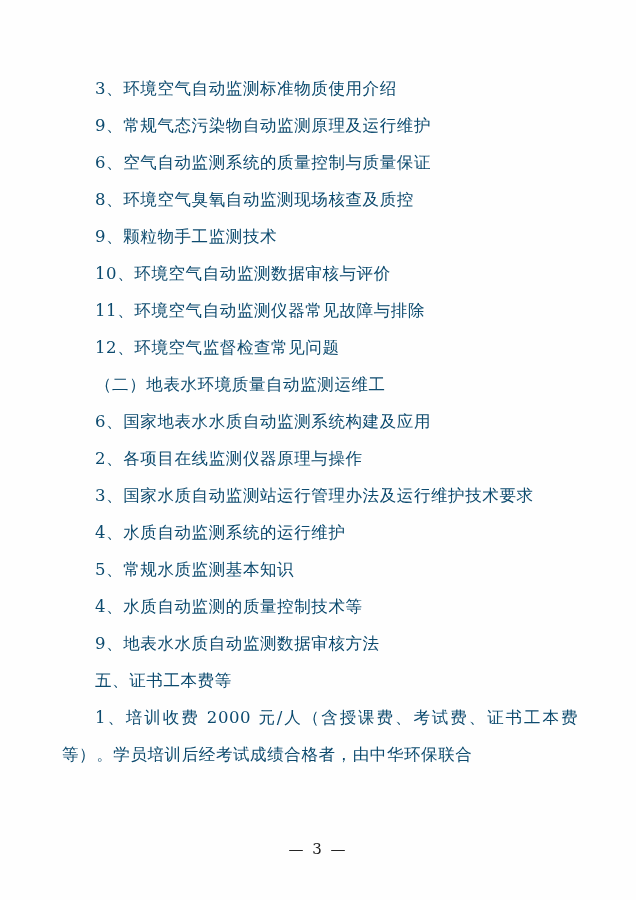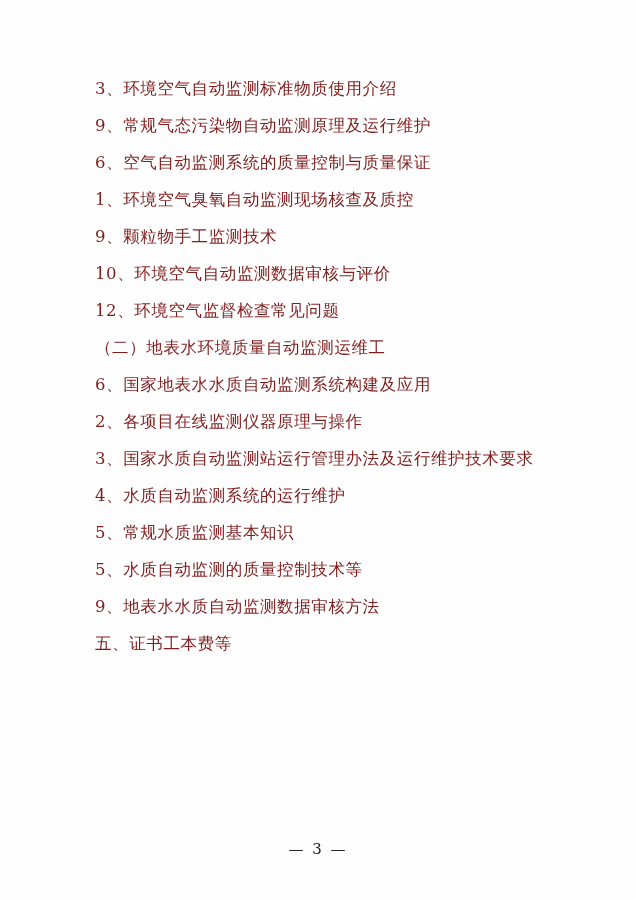--- a/index.html
+++ b/index.html
@@ -20,21 +20,21 @@
     background: #fefefe;
     box-sizing: border-box;
     padding: 70px 58px 40px 62px;
   }
   .doc-body {
     display: block;
   }
   .para {
     font-size: 16.5px;
     line-height: 37px;
-    color: #7f1d1d;
+    color: #0c4a6e;
     letter-spacing: 0.6px;
     text-align: justify;
     margin: 0;
     white-space: pre-wrap;
   }
   .indent {
     text-indent: 33px;
   }
   .page-number-wrap {
     position: absolute;
@@ -52,32 +52,34 @@
 </style>
 </head>
 <body>
 
 <div class="page">
 
   <div class="doc-body">
     <p class="para indent">3、环境空气自动监测标准物质使用介绍</p>
     <p class="para indent">9、常规气态污染物自动监测原理及运行维护</p>
     <p class="para indent">6、空气自动监测系统的质量控制与质量保证</p>
-    <p class="para indent">1、环境空气臭氧自动监测现场核查及质控</p>
+    <p class="para indent">8、环境空气臭氧自动监测现场核查及质控</p>
     <p class="para indent">9、颗粒物手工监测技术</p>
     <p class="para indent">10、环境空气自动监测数据审核与评价</p>
+    <p class="para indent">11、环境空气自动监测仪器常见故障与排除</p>
     <p class="para indent">12、环境空气监督检查常见问题</p>
     <p class="para indent">（二）地表水环境质量自动监测运维工</p>
     <p class="para indent">6、国家地表水水质自动监测系统构建及应用</p>
     <p class="para indent">2、各项目在线监测仪器原理与操作</p>
     <p class="para indent">3、国家水质自动监测站运行管理办法及运行维护技术要求</p>
     <p class="para indent">4、水质自动监测系统的运行维护</p>
     <p class="para indent">5、常规水质监测基本知识</p>
-    <p class="para indent">5、水质自动监测的质量控制技术等</p>
+    <p class="para indent">4、水质自动监测的质量控制技术等</p>
     <p class="para indent">9、地表水水质自动监测数据审核方法</p>
     <p class="para indent">五、证书工本费等</p>
+    <p class="para indent">1、培训收费 2000 元/人（含授课费、考试费、证书工本费等）。学员培训后经考试成绩合格者，由中华环保联合</p>
   </div>
 
   <div class="page-number-wrap">
     <span class="page-number">— 3 —</span>
   </div>
 
 </div>
 
 </body></html>

